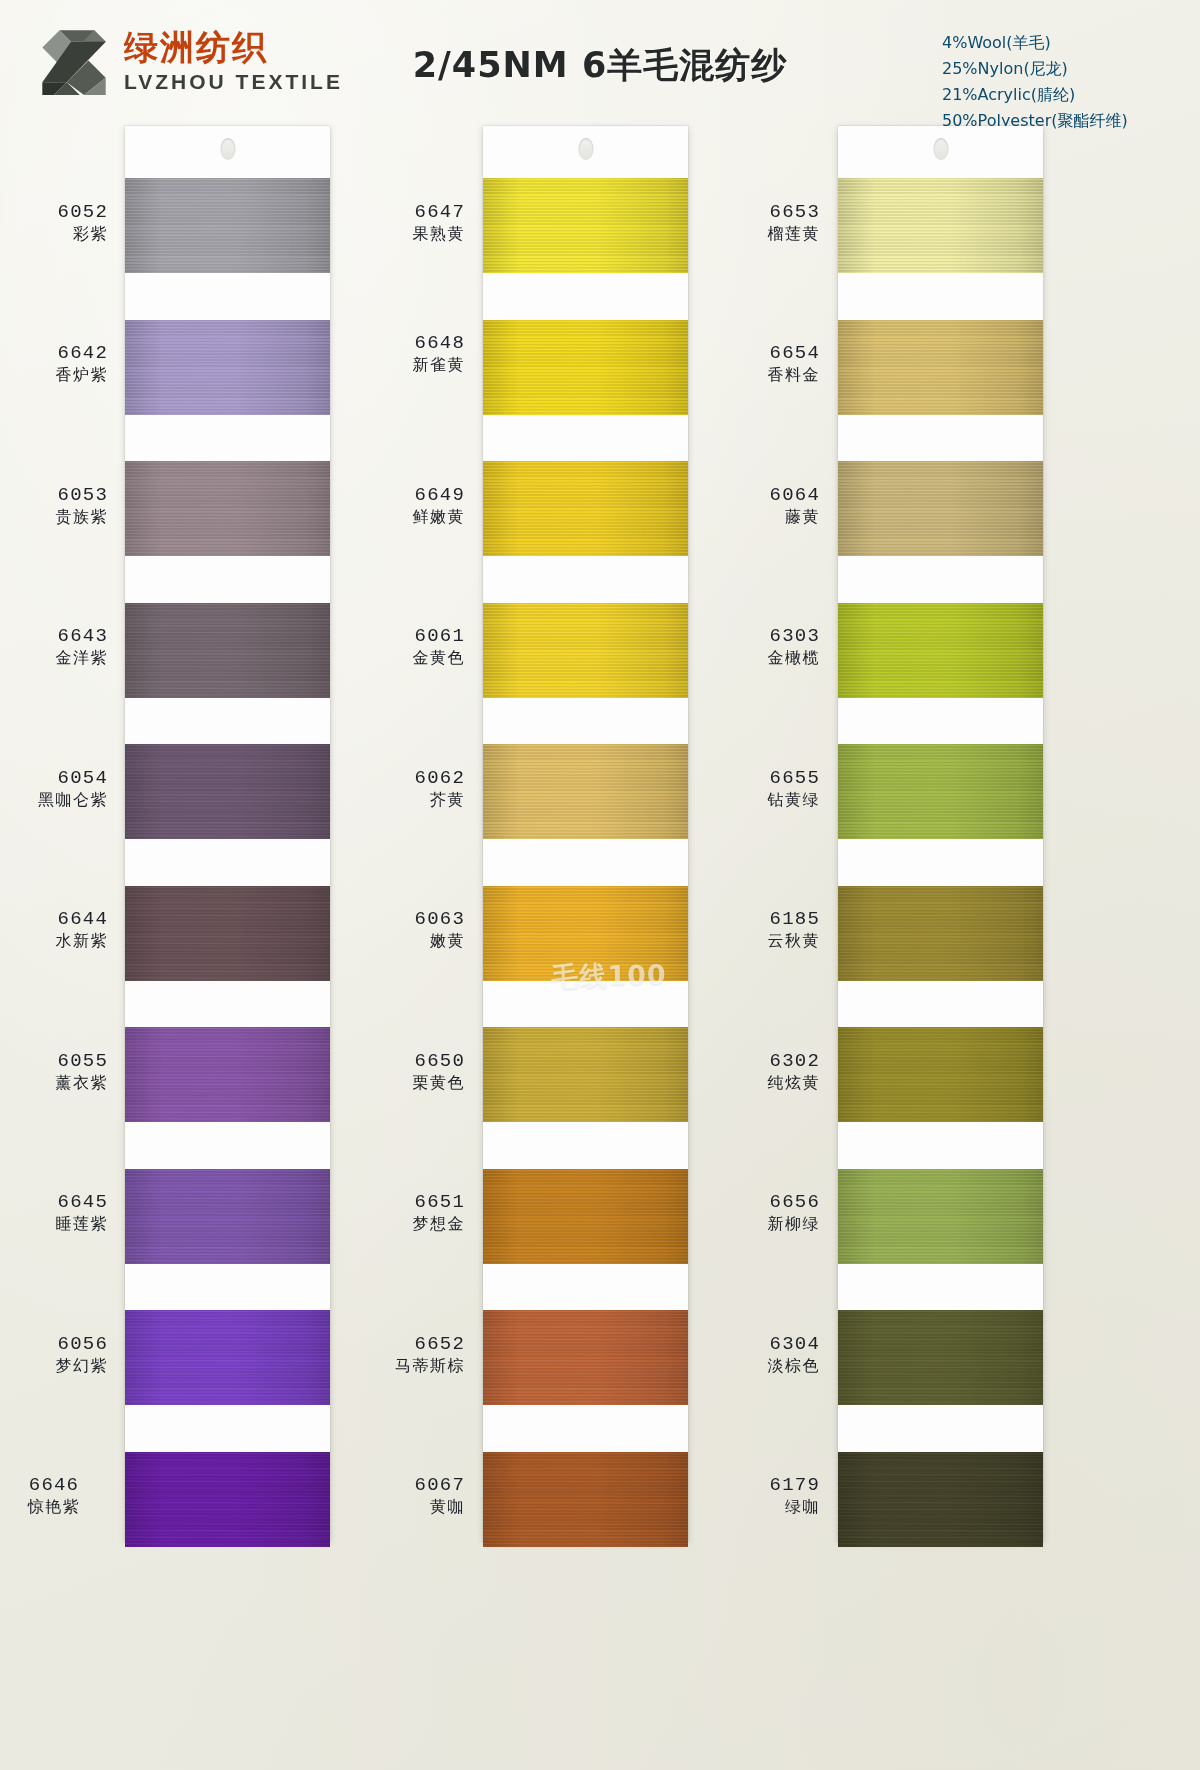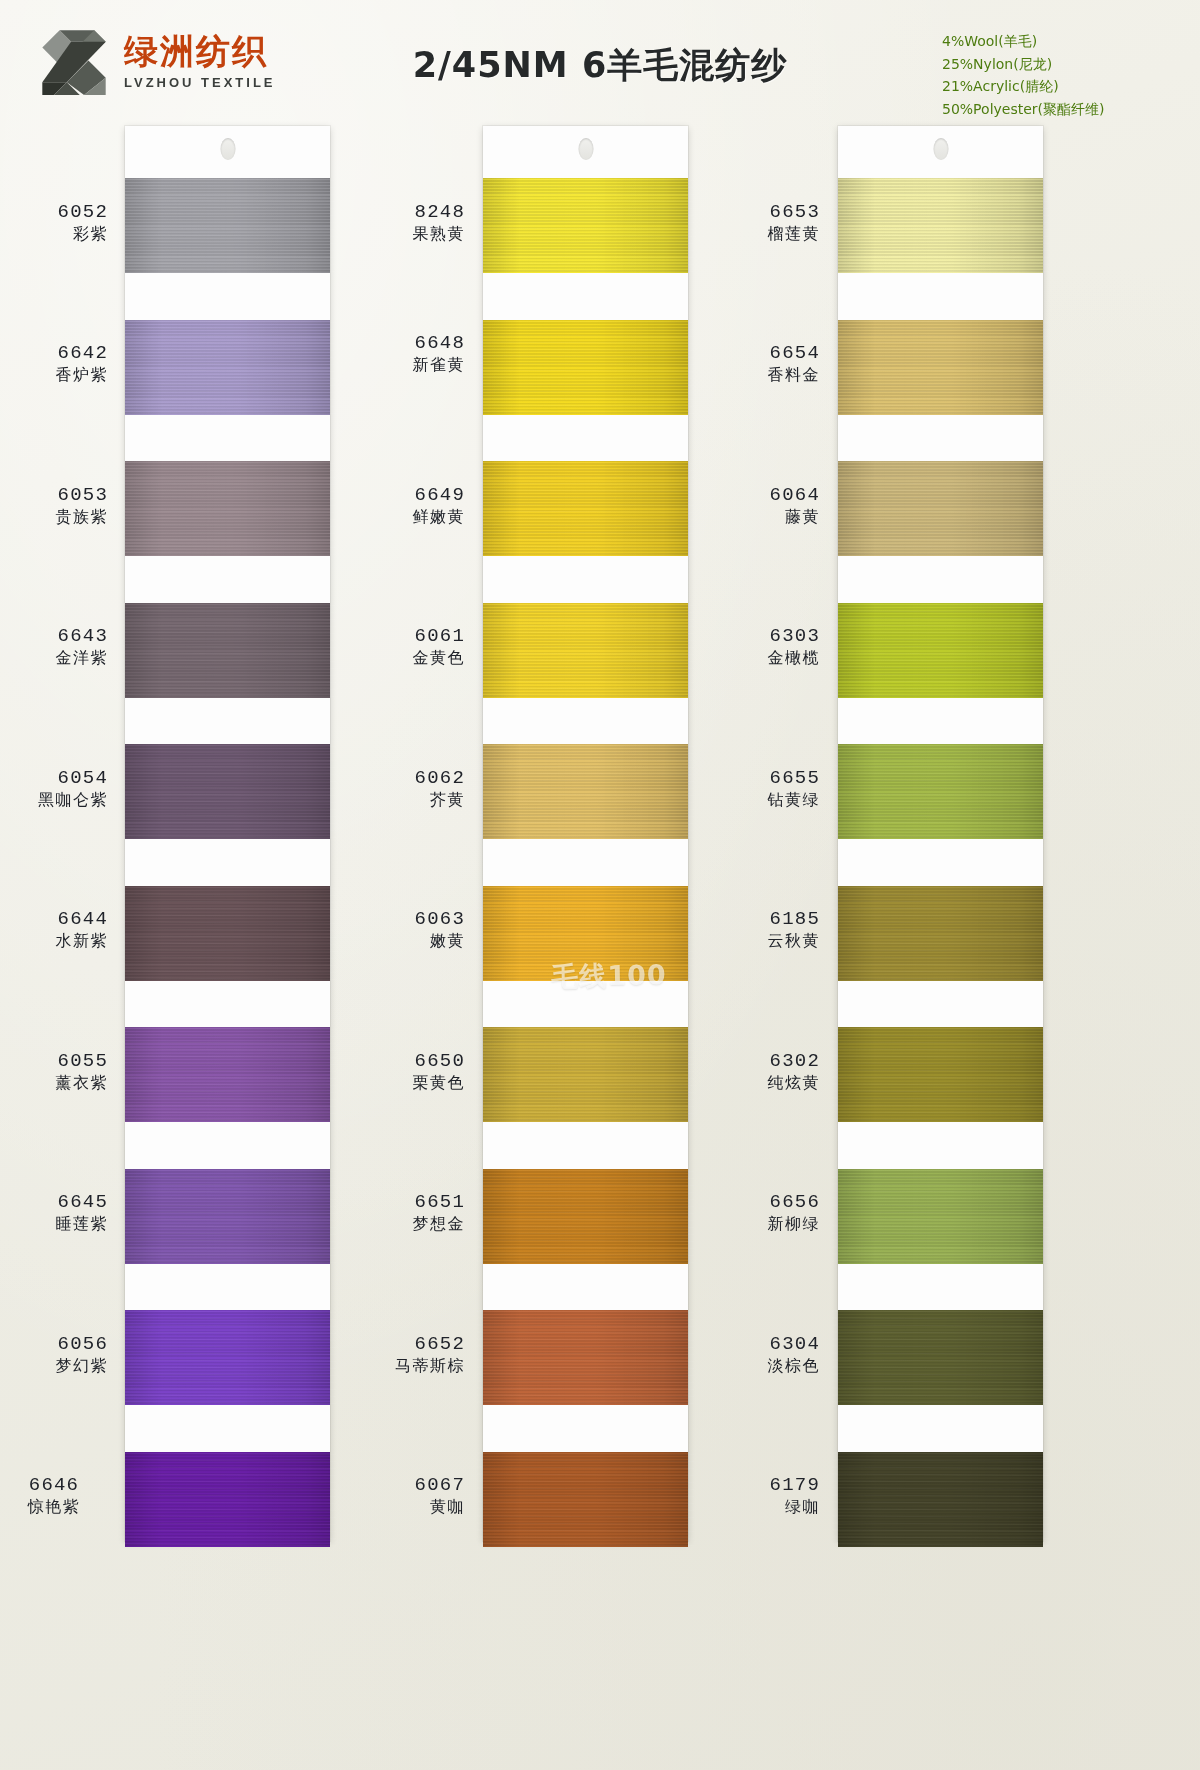--- a/index.html
+++ b/index.html
@@ -21,31 +21,31 @@
   }
 
   
   #header{position:absolute;left:0;top:0;width:1200px;height:118px;}
 
   #logo-block{position:absolute;left:38px;top:26px;display:flex;align-items:center;gap:14px;}
   #logo-mark{width:72px;height:72px;position:relative;flex:none;}
   #logo-text{display:flex;flex-direction:column;justify-content:center;}
   #logo-cn{font-size:34px;font-weight:bold;letter-spacing:2px;color:#c2410c;line-height:1.05;
            font-family:"DejaVu Sans","Liberation Sans",sans-serif;}
-  #logo-en{font-size:13px;font-weight:bold;letter-spacing:3.0px;color:#3b3f3c;margin-top:5px;}
+  #logo-en{font-size:21px;font-weight:bold;letter-spacing:3.0px;color:#3b3f3c;margin-top:5px;}
 
   #main-title{
     position:absolute;left:0;top:42px;width:1200px;text-align:center;
     font-size:35px;font-weight:bold;color:#26292a;letter-spacing:1px;
     font-family:"DejaVu Sans","Liberation Sans",sans-serif;
     text-shadow:1px 1px 0 rgba(255,255,255,.6);
   }
 
   #composition{position:absolute;right:18px;top:30px;width:240px;text-align:left;}
-  .comp-line{font-size:14px;color:#4d7c0f;line-height:1.62;white-space:nowrap;
+  .comp-line{font-size:16px;color:#0c4a6e;line-height:1.62;white-space:nowrap;
              font-family:"DejaVu Sans","Liberation Sans",sans-serif;}
 
   
   #board{position:absolute;left:0;top:118px;width:1200px;height:1652px;}
   .column{position:absolute;top:0;width:400px;height:1652px;}
   #col-0{left:0;}
   #col-1{left:355px;}
   #col-2{left:710px;}
 
   .card{
@@ -218,21 +218,21 @@
         <div class="swatch" title="6649 鲜嫩黄" style="top: 335px; background: rgb(243, 210, 39);"></div>
         <div class="swatch" title="6061 金黄色" style="top: 476.5px; background: rgb(244, 214, 44);"></div>
         <div class="swatch" title="6062 芥黄" style="top: 618px; background: rgb(227, 194, 106);"></div>
         <div class="swatch" title="6063 嫩黄" style="top: 759.5px; background: rgb(240, 180, 43);"></div>
         <div class="swatch" title="6650 栗黄色" style="top: 901px; background: rgb(205, 176, 60);"></div>
         <div class="swatch" title="6651 梦想金" style="top: 1042.5px; background: rgb(201, 131, 33);"></div>
         <div class="swatch" title="6652 马蒂斯棕" style="top: 1184px; background: rgb(192, 102, 58);"></div>
         <div class="swatch" title="6067 黄咖" style="top: 1325.5px; background: rgb(173, 92, 40);"></div>
       </div>
   <div class="label" style="top: 81.5px;">
-        <div class="code">8248</div>
+        <div class="code">6647</div>
         <div class="name">果熟黄</div>
       </div>
       <div class="label" style="top: 213px;">
         <div class="code">6648</div>
         <div class="name">新雀黄</div>
       </div>
       <div class="label" style="top: 364.5px;">
         <div class="code">6649</div>
         <div class="name">鲜嫩黄</div>
       </div>

